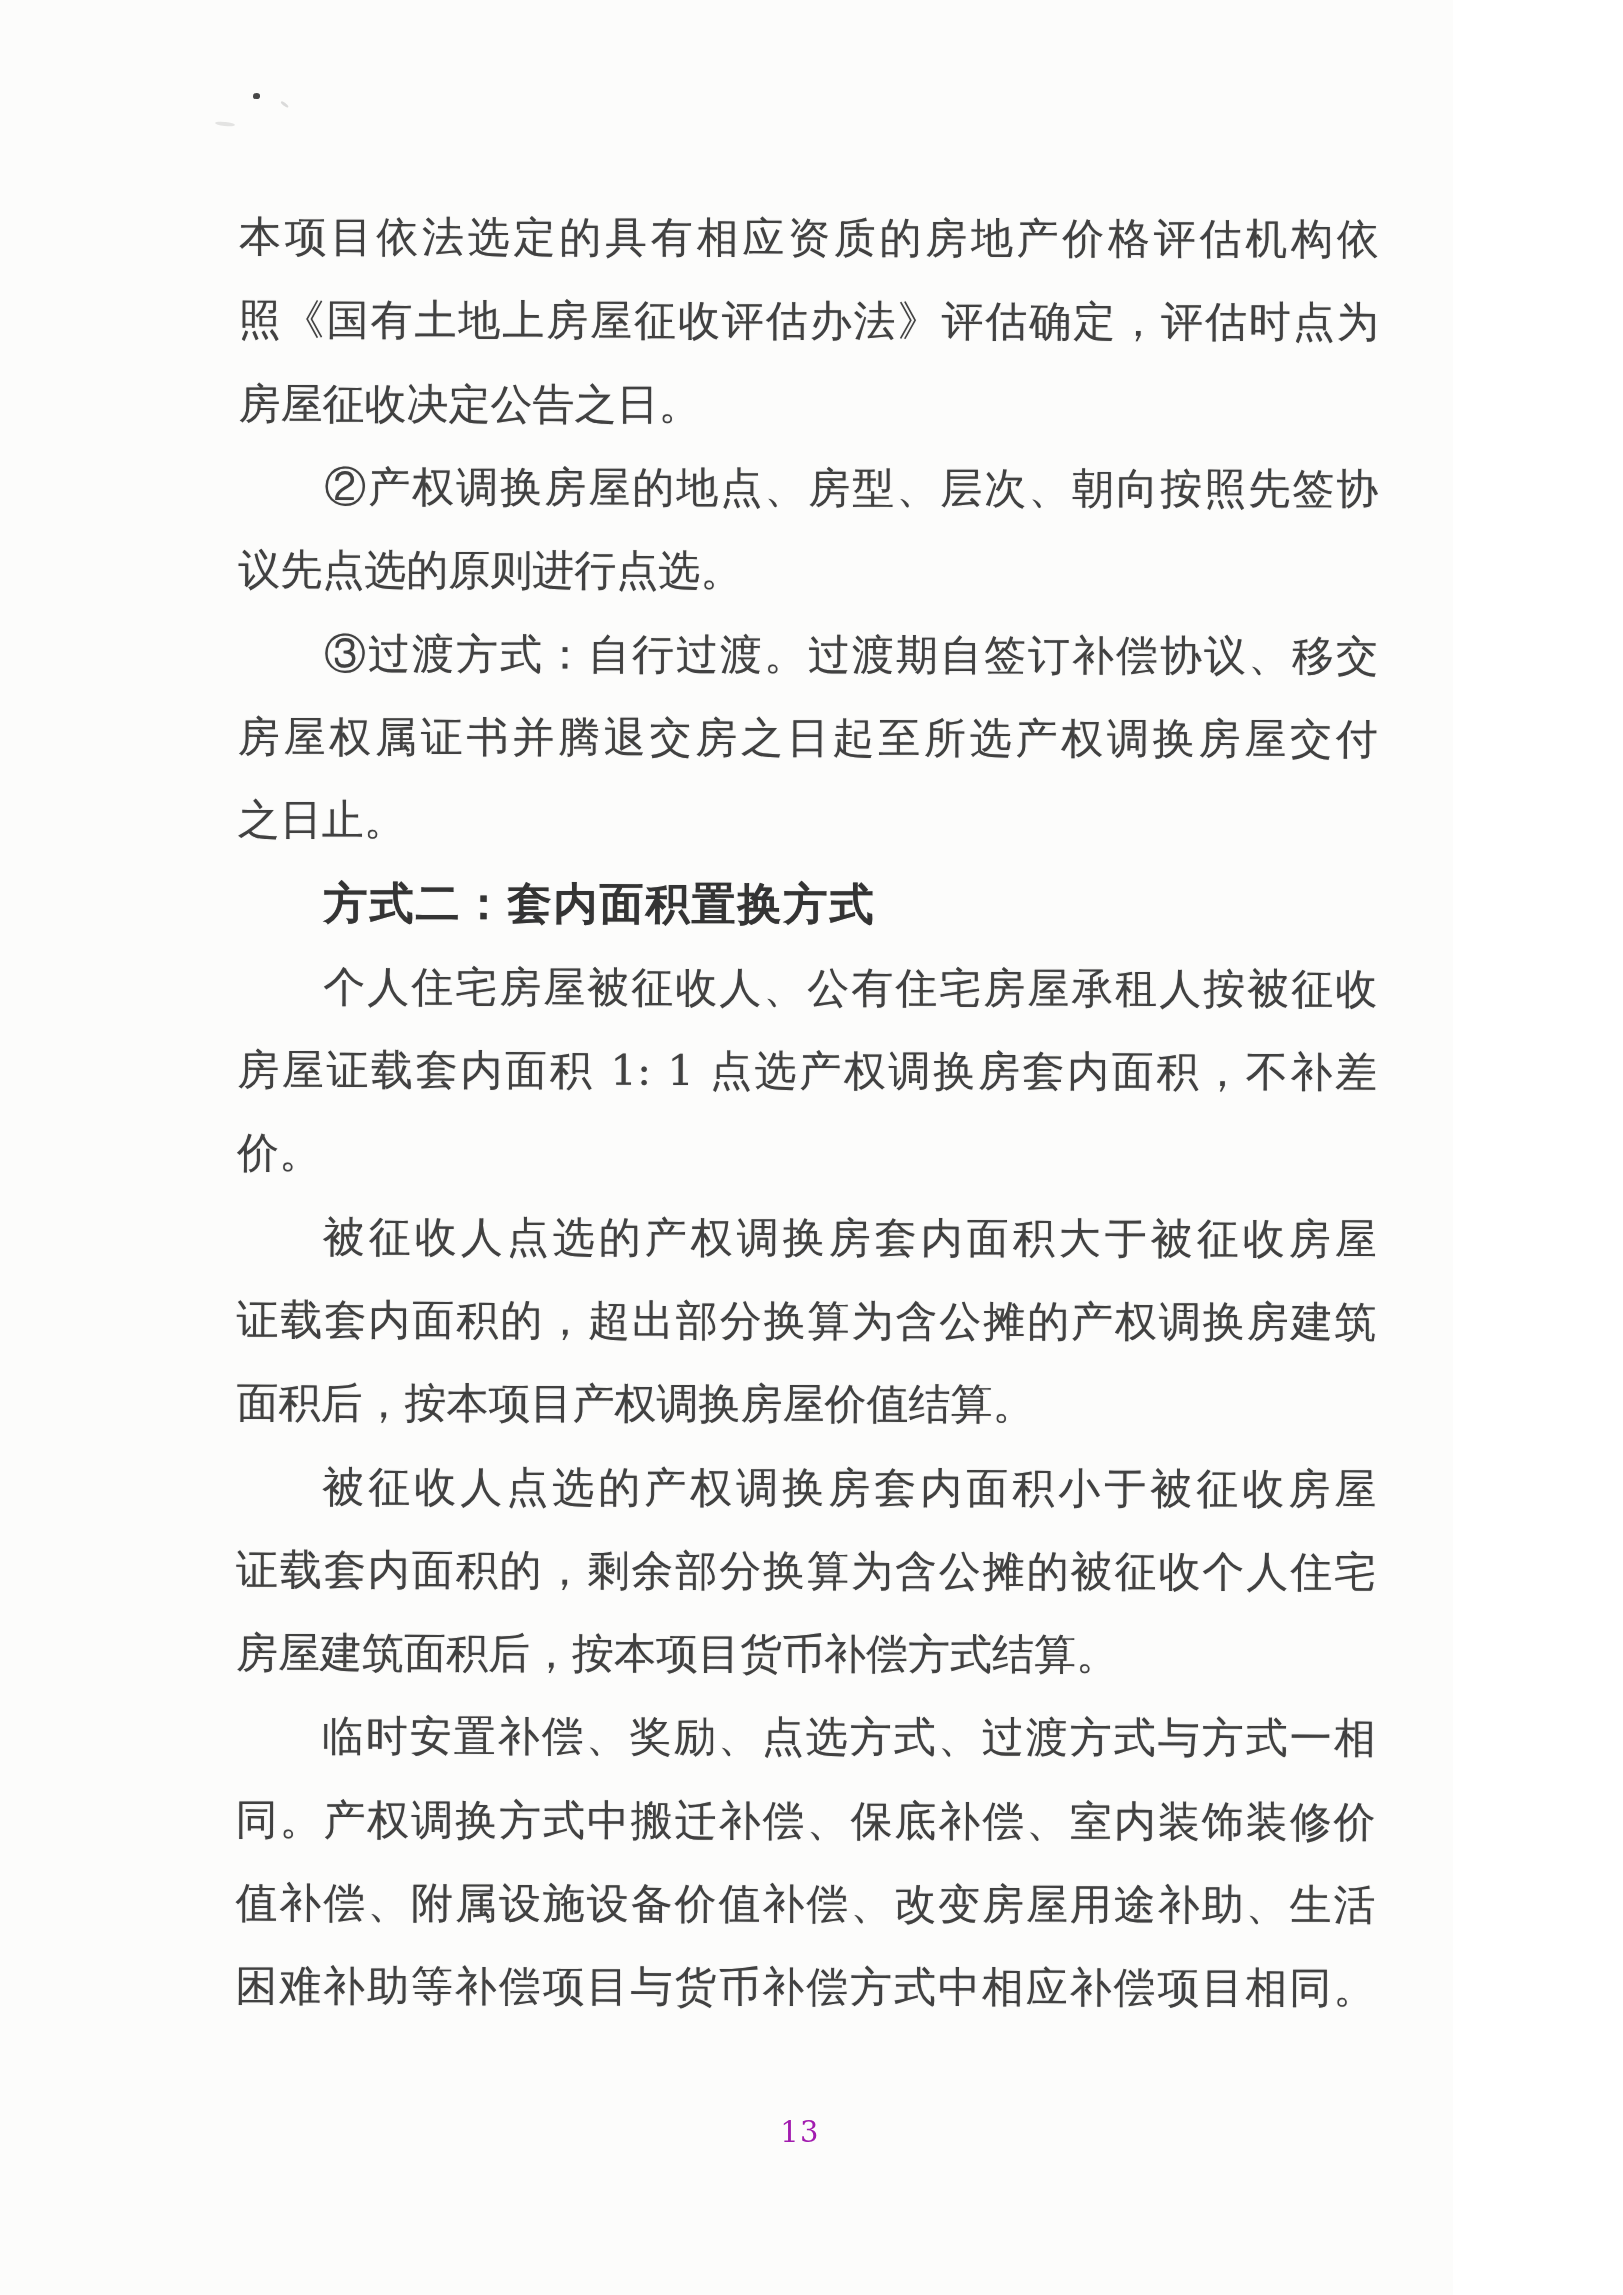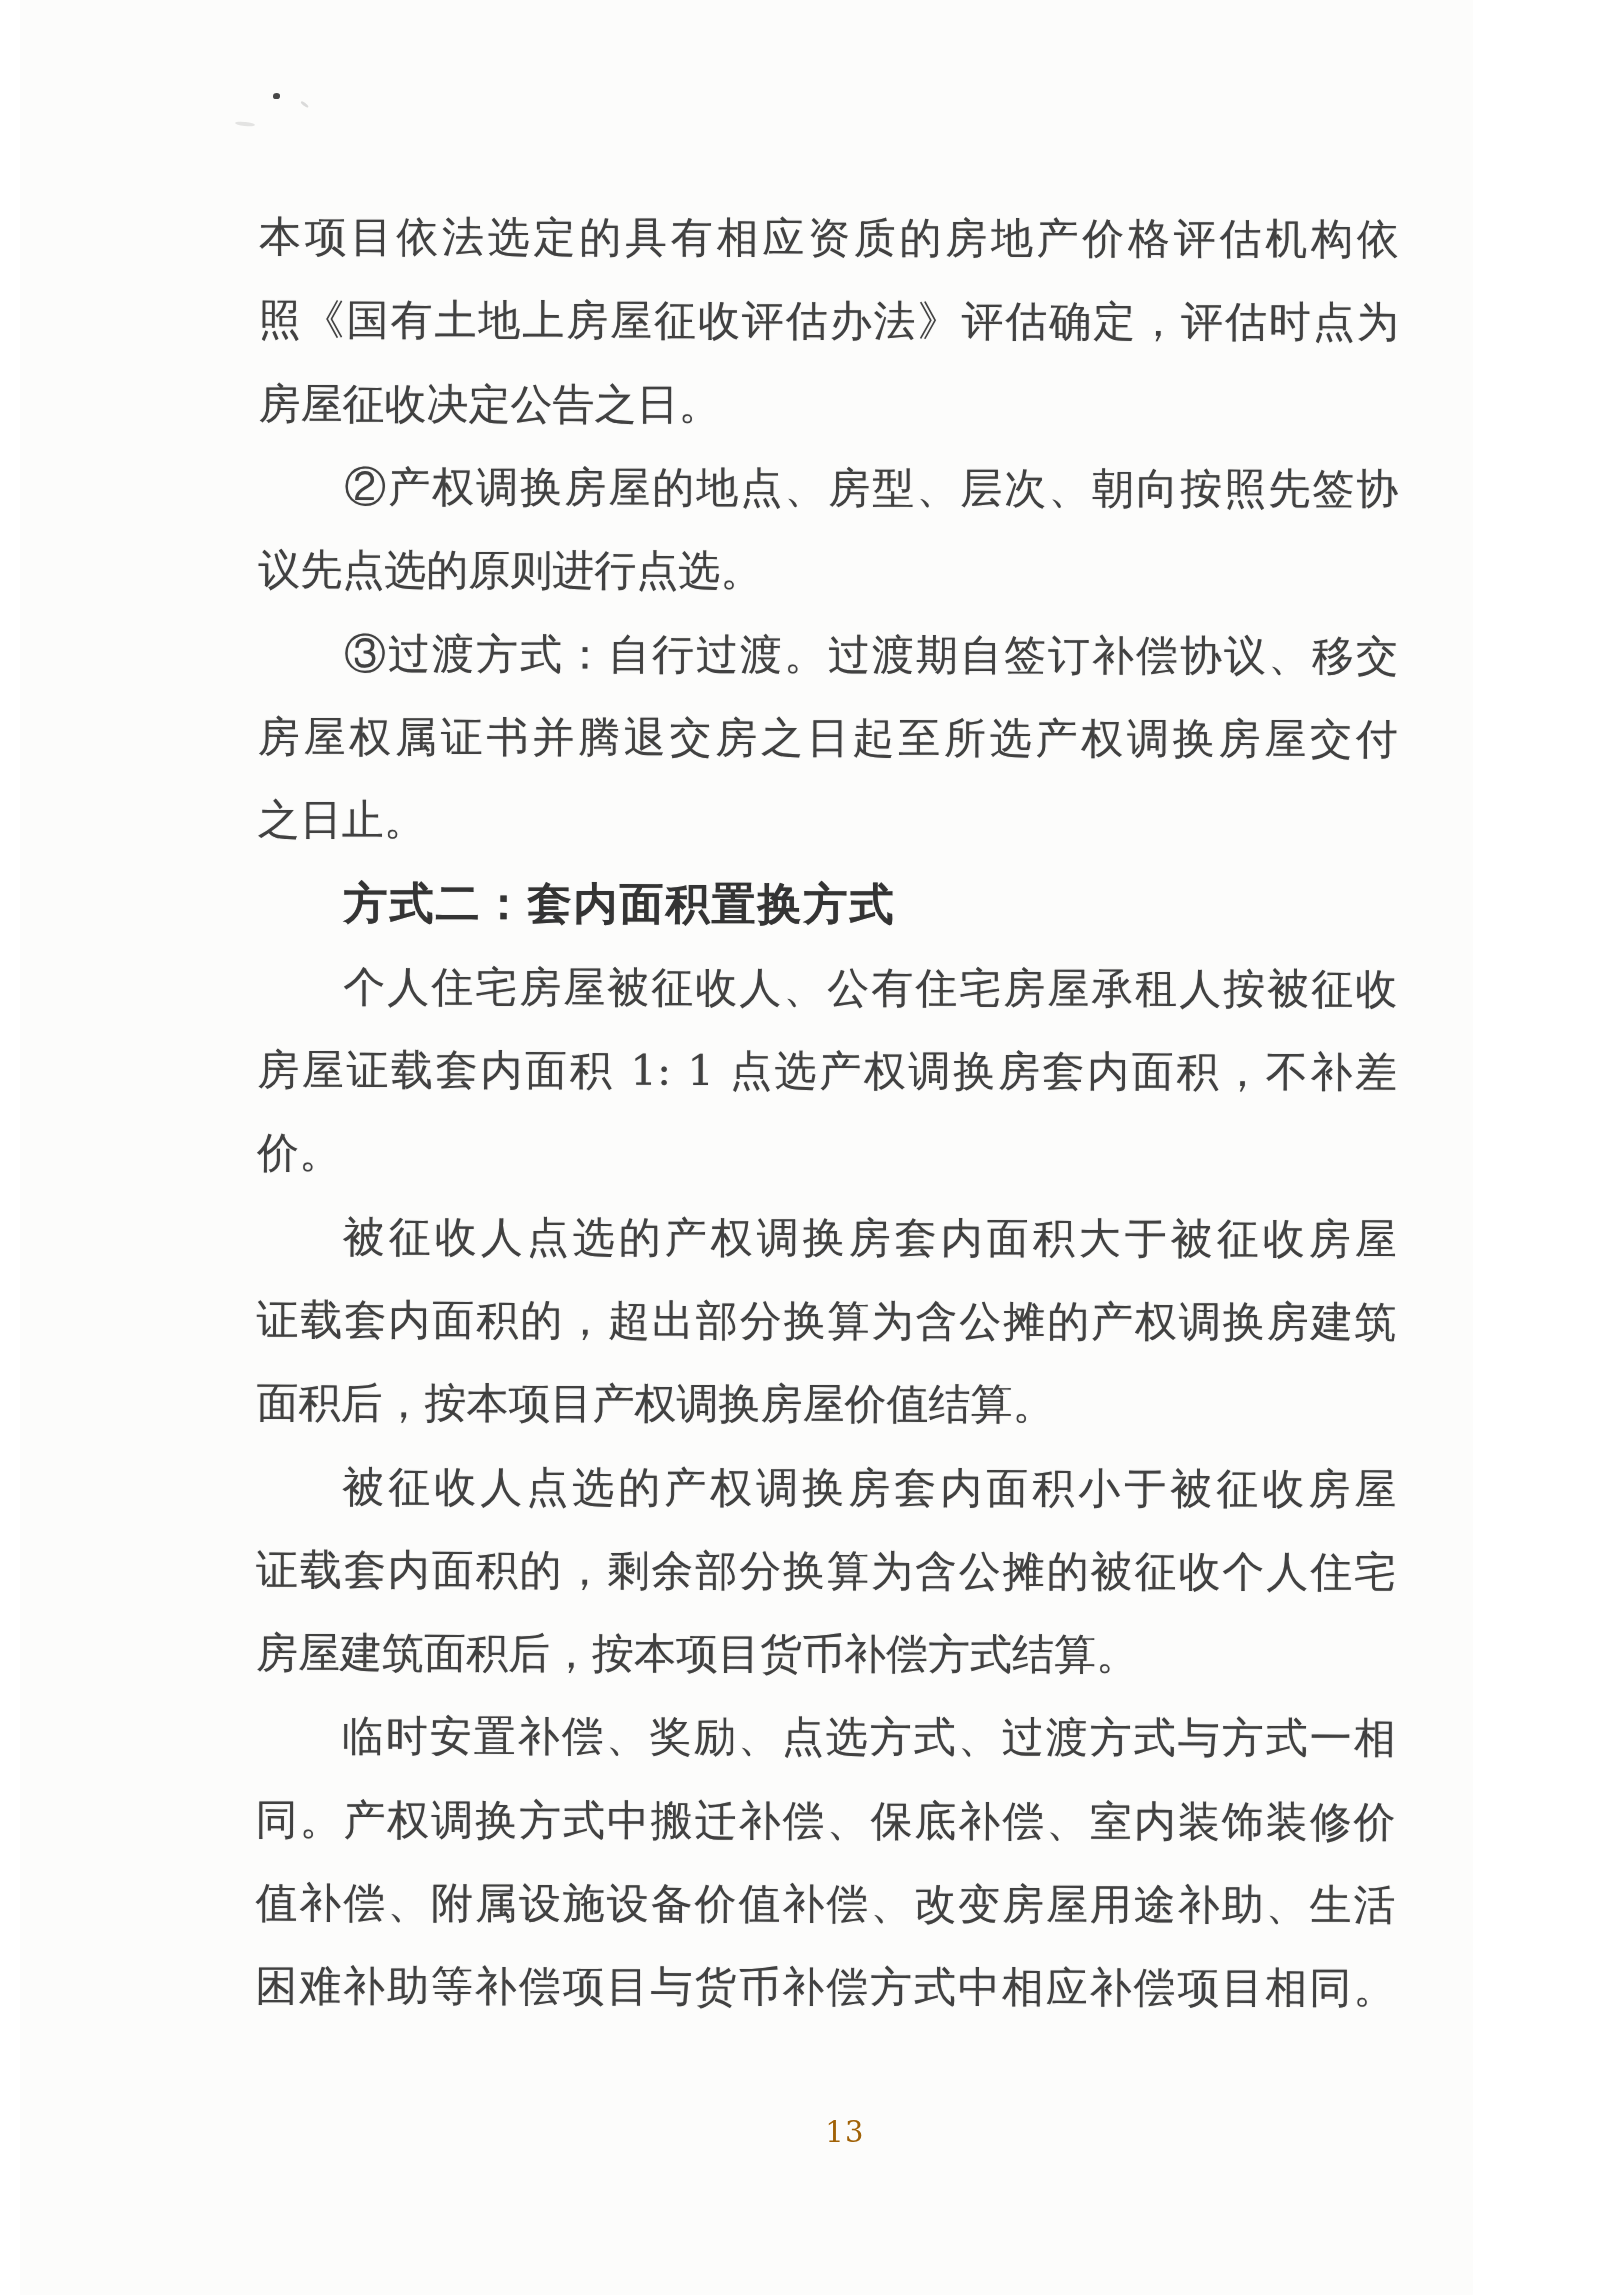--- a/index.html
+++ b/index.html
@@ -6,21 +6,20 @@
   body {
     width: 1623px; height: 2295px;
     background: #ffffff;
     font-family: "DejaVu Serif", "Liberation Serif", serif;
   }
   .page {
     position: relative;
     width: 1453px; height: 2295px;
     background: #fcfcfb;
     overflow: hidden;
-    margin-left: 20px;
   }
   .textblock {
     position: absolute; left: 0; top: 0; right: 0; bottom: 0;
     transform: rotate(0.12deg);
     transform-origin: 50% 50%;
   }
   .line {
     position: absolute;
     left: 237px;
     width: 1140px;
@@ -43,25 +42,25 @@
   .line.heading {
     font-family: "DejaVu Sans", "Liberation Sans", sans-serif;
     font-weight: 700;
     font-size: 44px;
     color: #343434;
     letter-spacing: 2px;
     text-shadow: 0 0 0.7px rgba(50,50,50,0.55);
   }
   .pagenum {
     position: absolute;
-    left: 766px; top: 2115px;
+    left: 741px; top: 2115px;
     width: 118px;
     text-align: center;
     font-size: 29px;
-    color: #a16207;
+    color: #a21caf;
     letter-spacing: 1.3px;
   }
   .speck {
     position: absolute;
     left: 253px; top: 93px;
     width: 7.2px; height: 5.9px;
     background: #474747;
     border-radius: 60% 50% 55% 45%;
   }
   .smudge1 {

